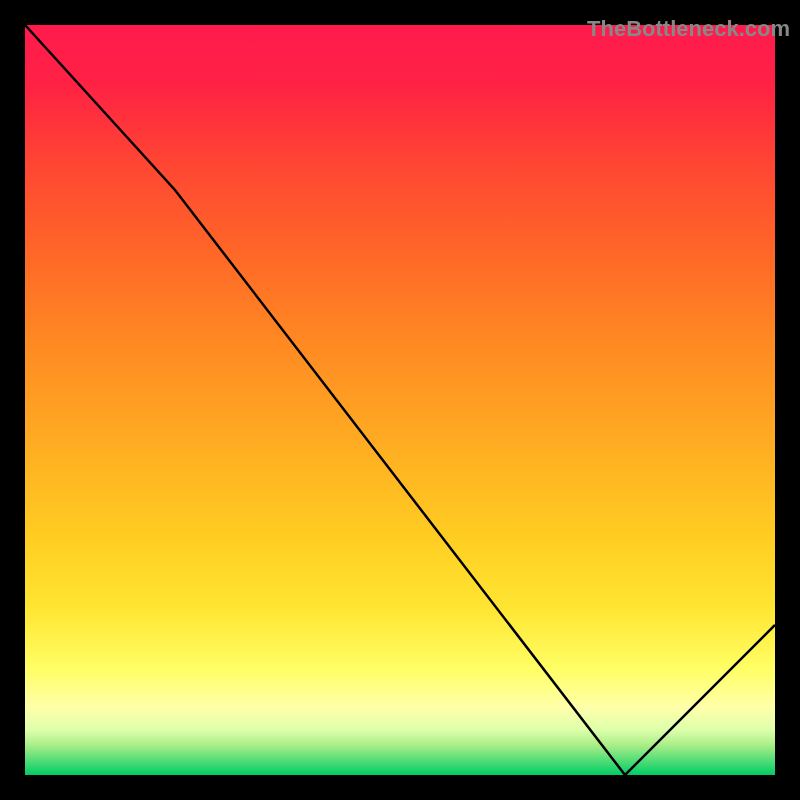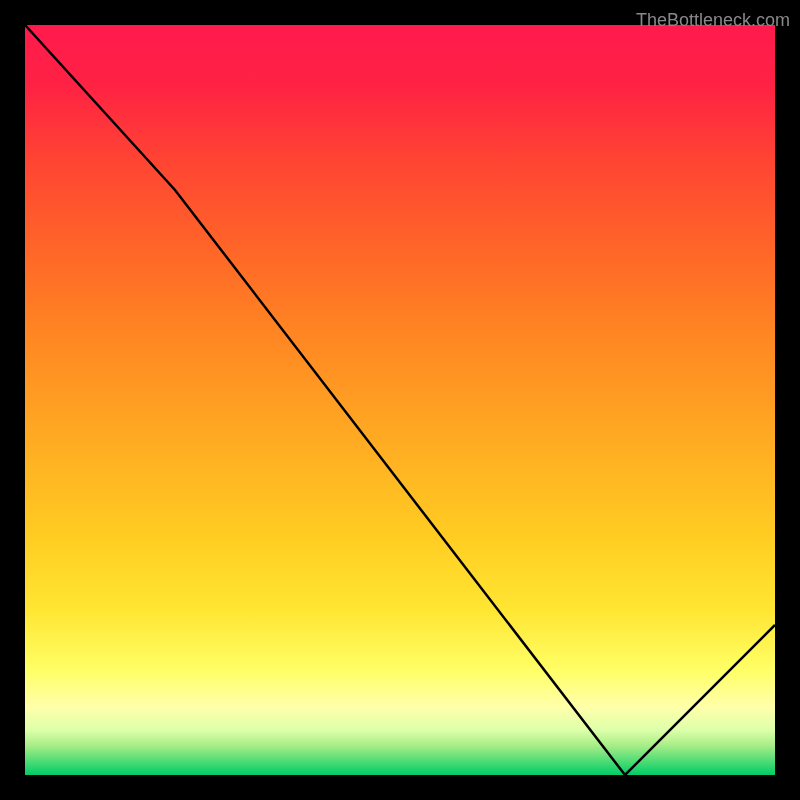--- a/index.html
+++ b/index.html
@@ -9,25 +9,25 @@
     }
     body {
       width: 800px;
       height: 800px;
       background: #000;
       position: relative;
       font-family: Arial, sans-serif;
     }
     .watermark {
       position: absolute;
-      top: 10px;
+      top: 16px;
       right: 10px;
       color: #888;
-      font-size: 18px;
-      font-weight: 400;
+      font-size: 22px;
+      font-weight: 700;
       z-index: 10;
     }
     .plot-container {
       position: absolute;
       left: 25px;
       top: 25px;
       width: 750px;
       height: 750px;
       background: #000;
     }

